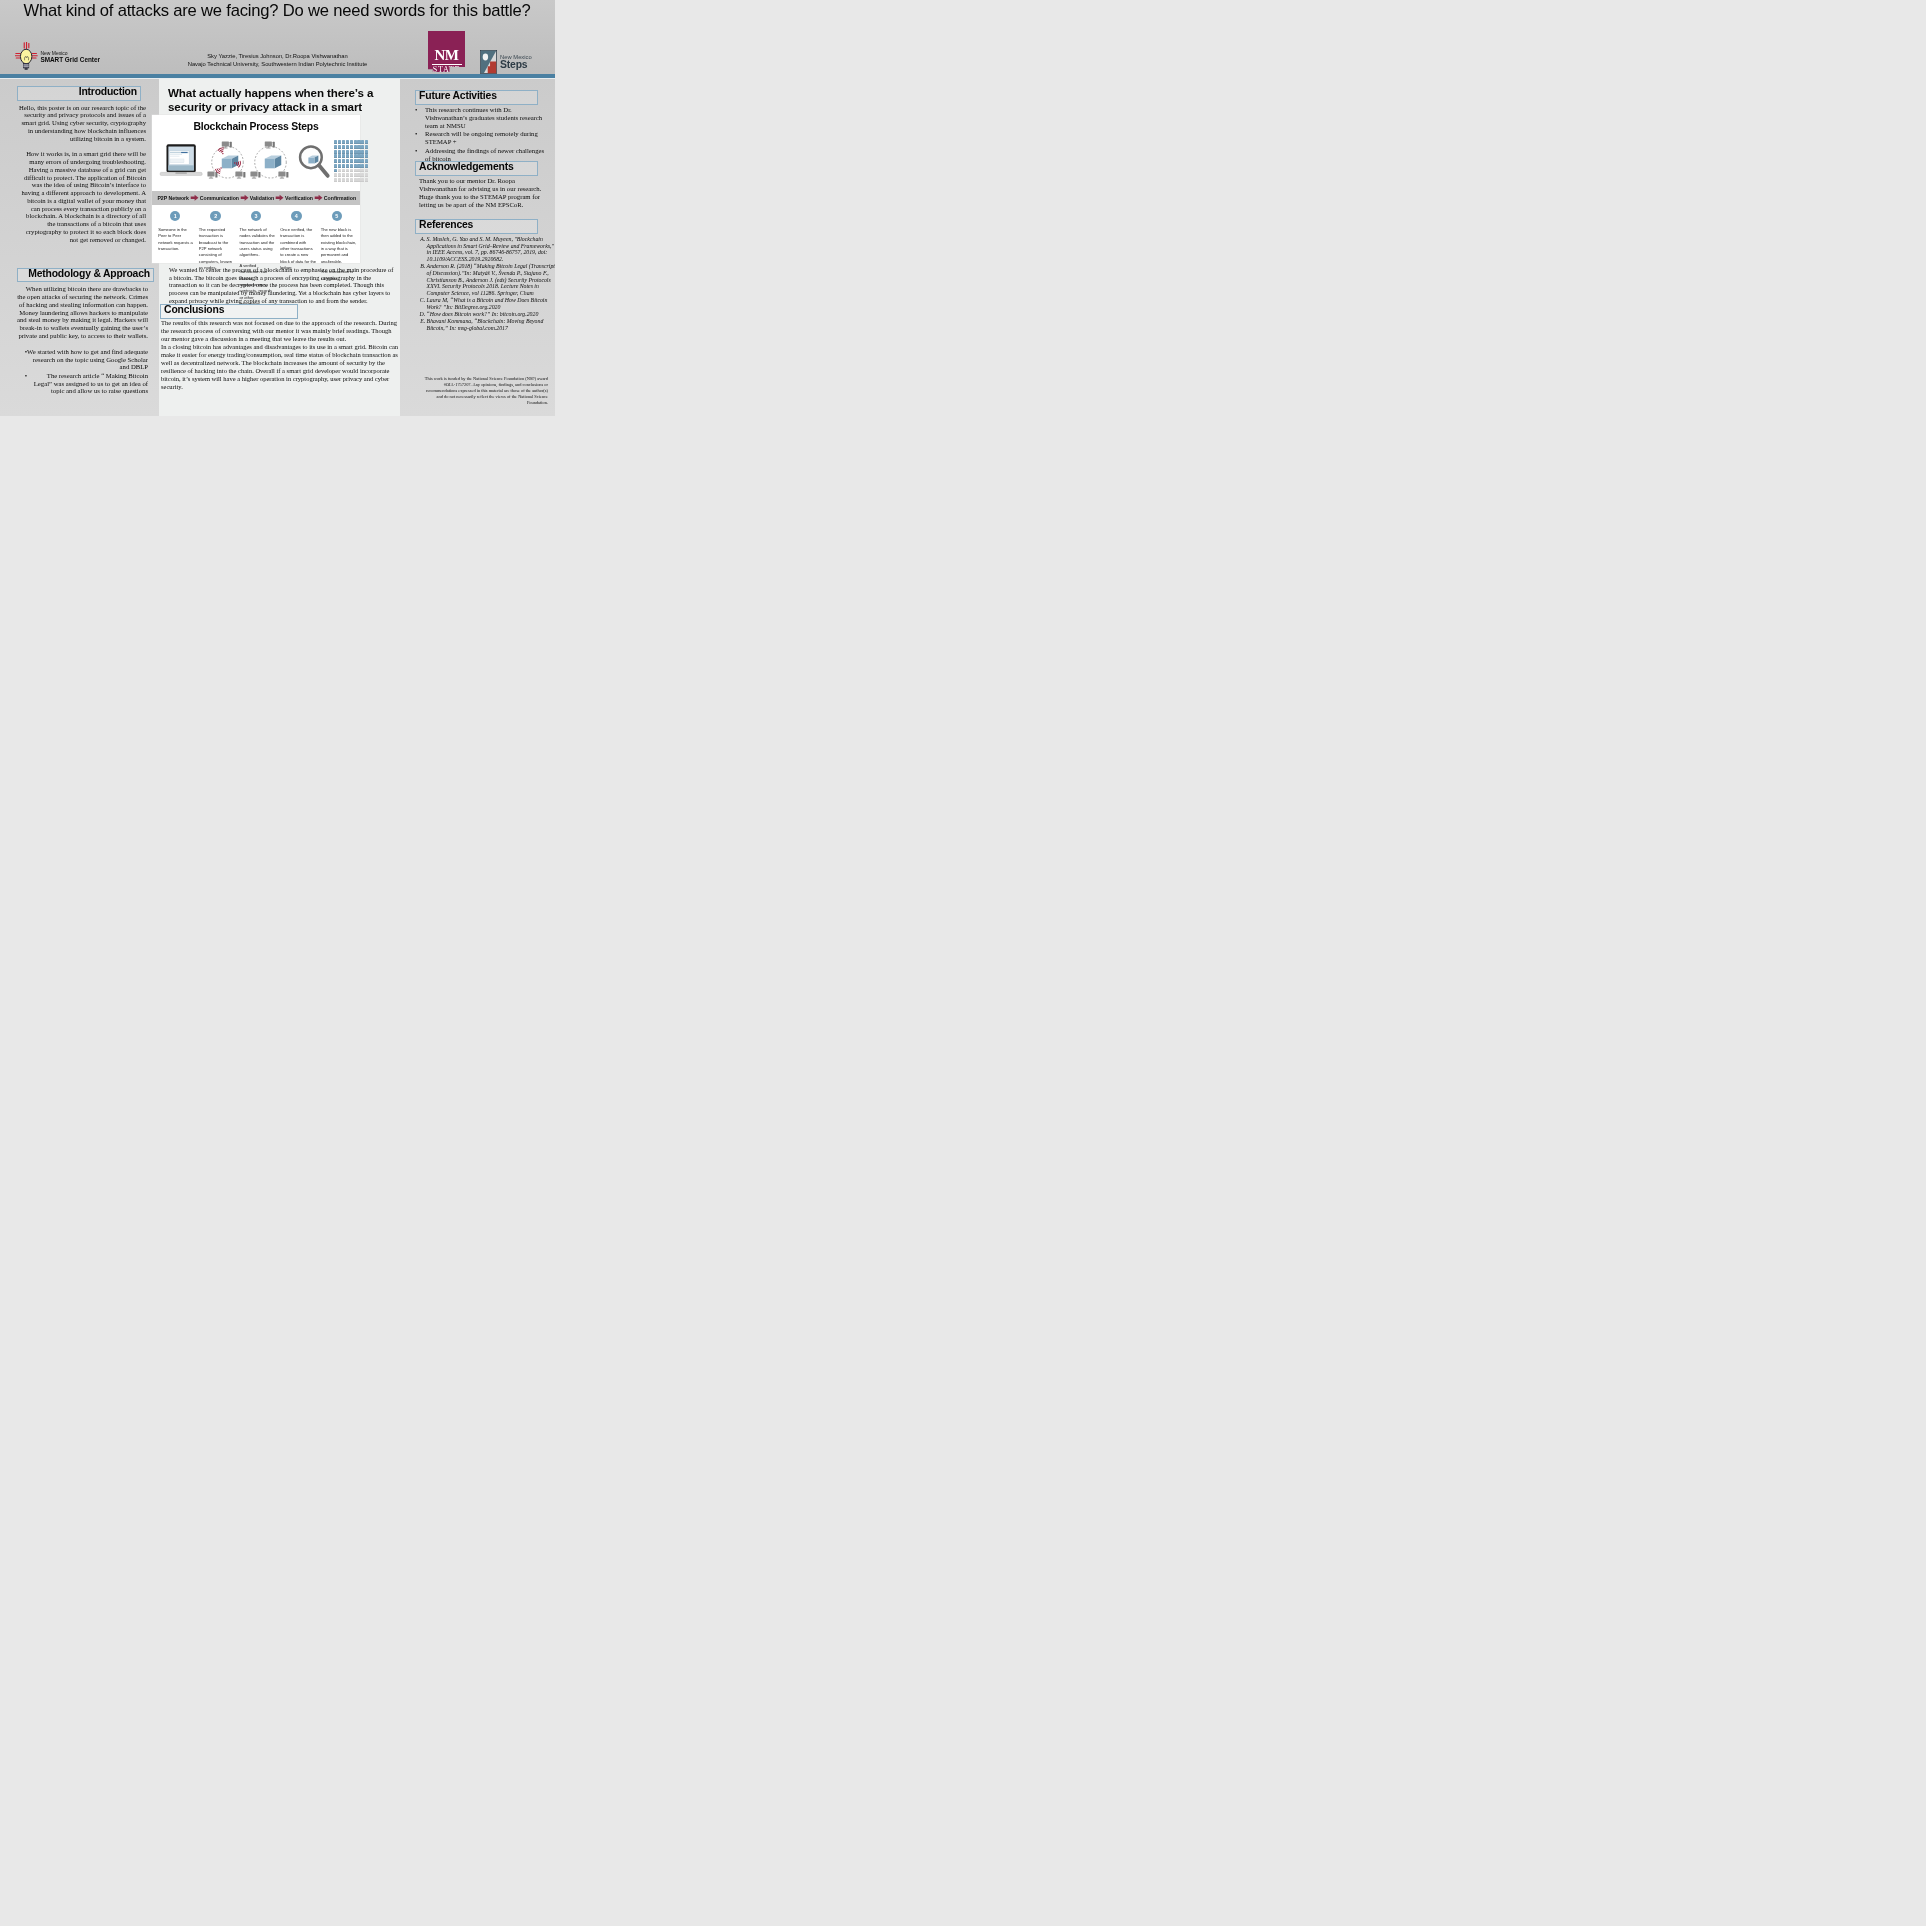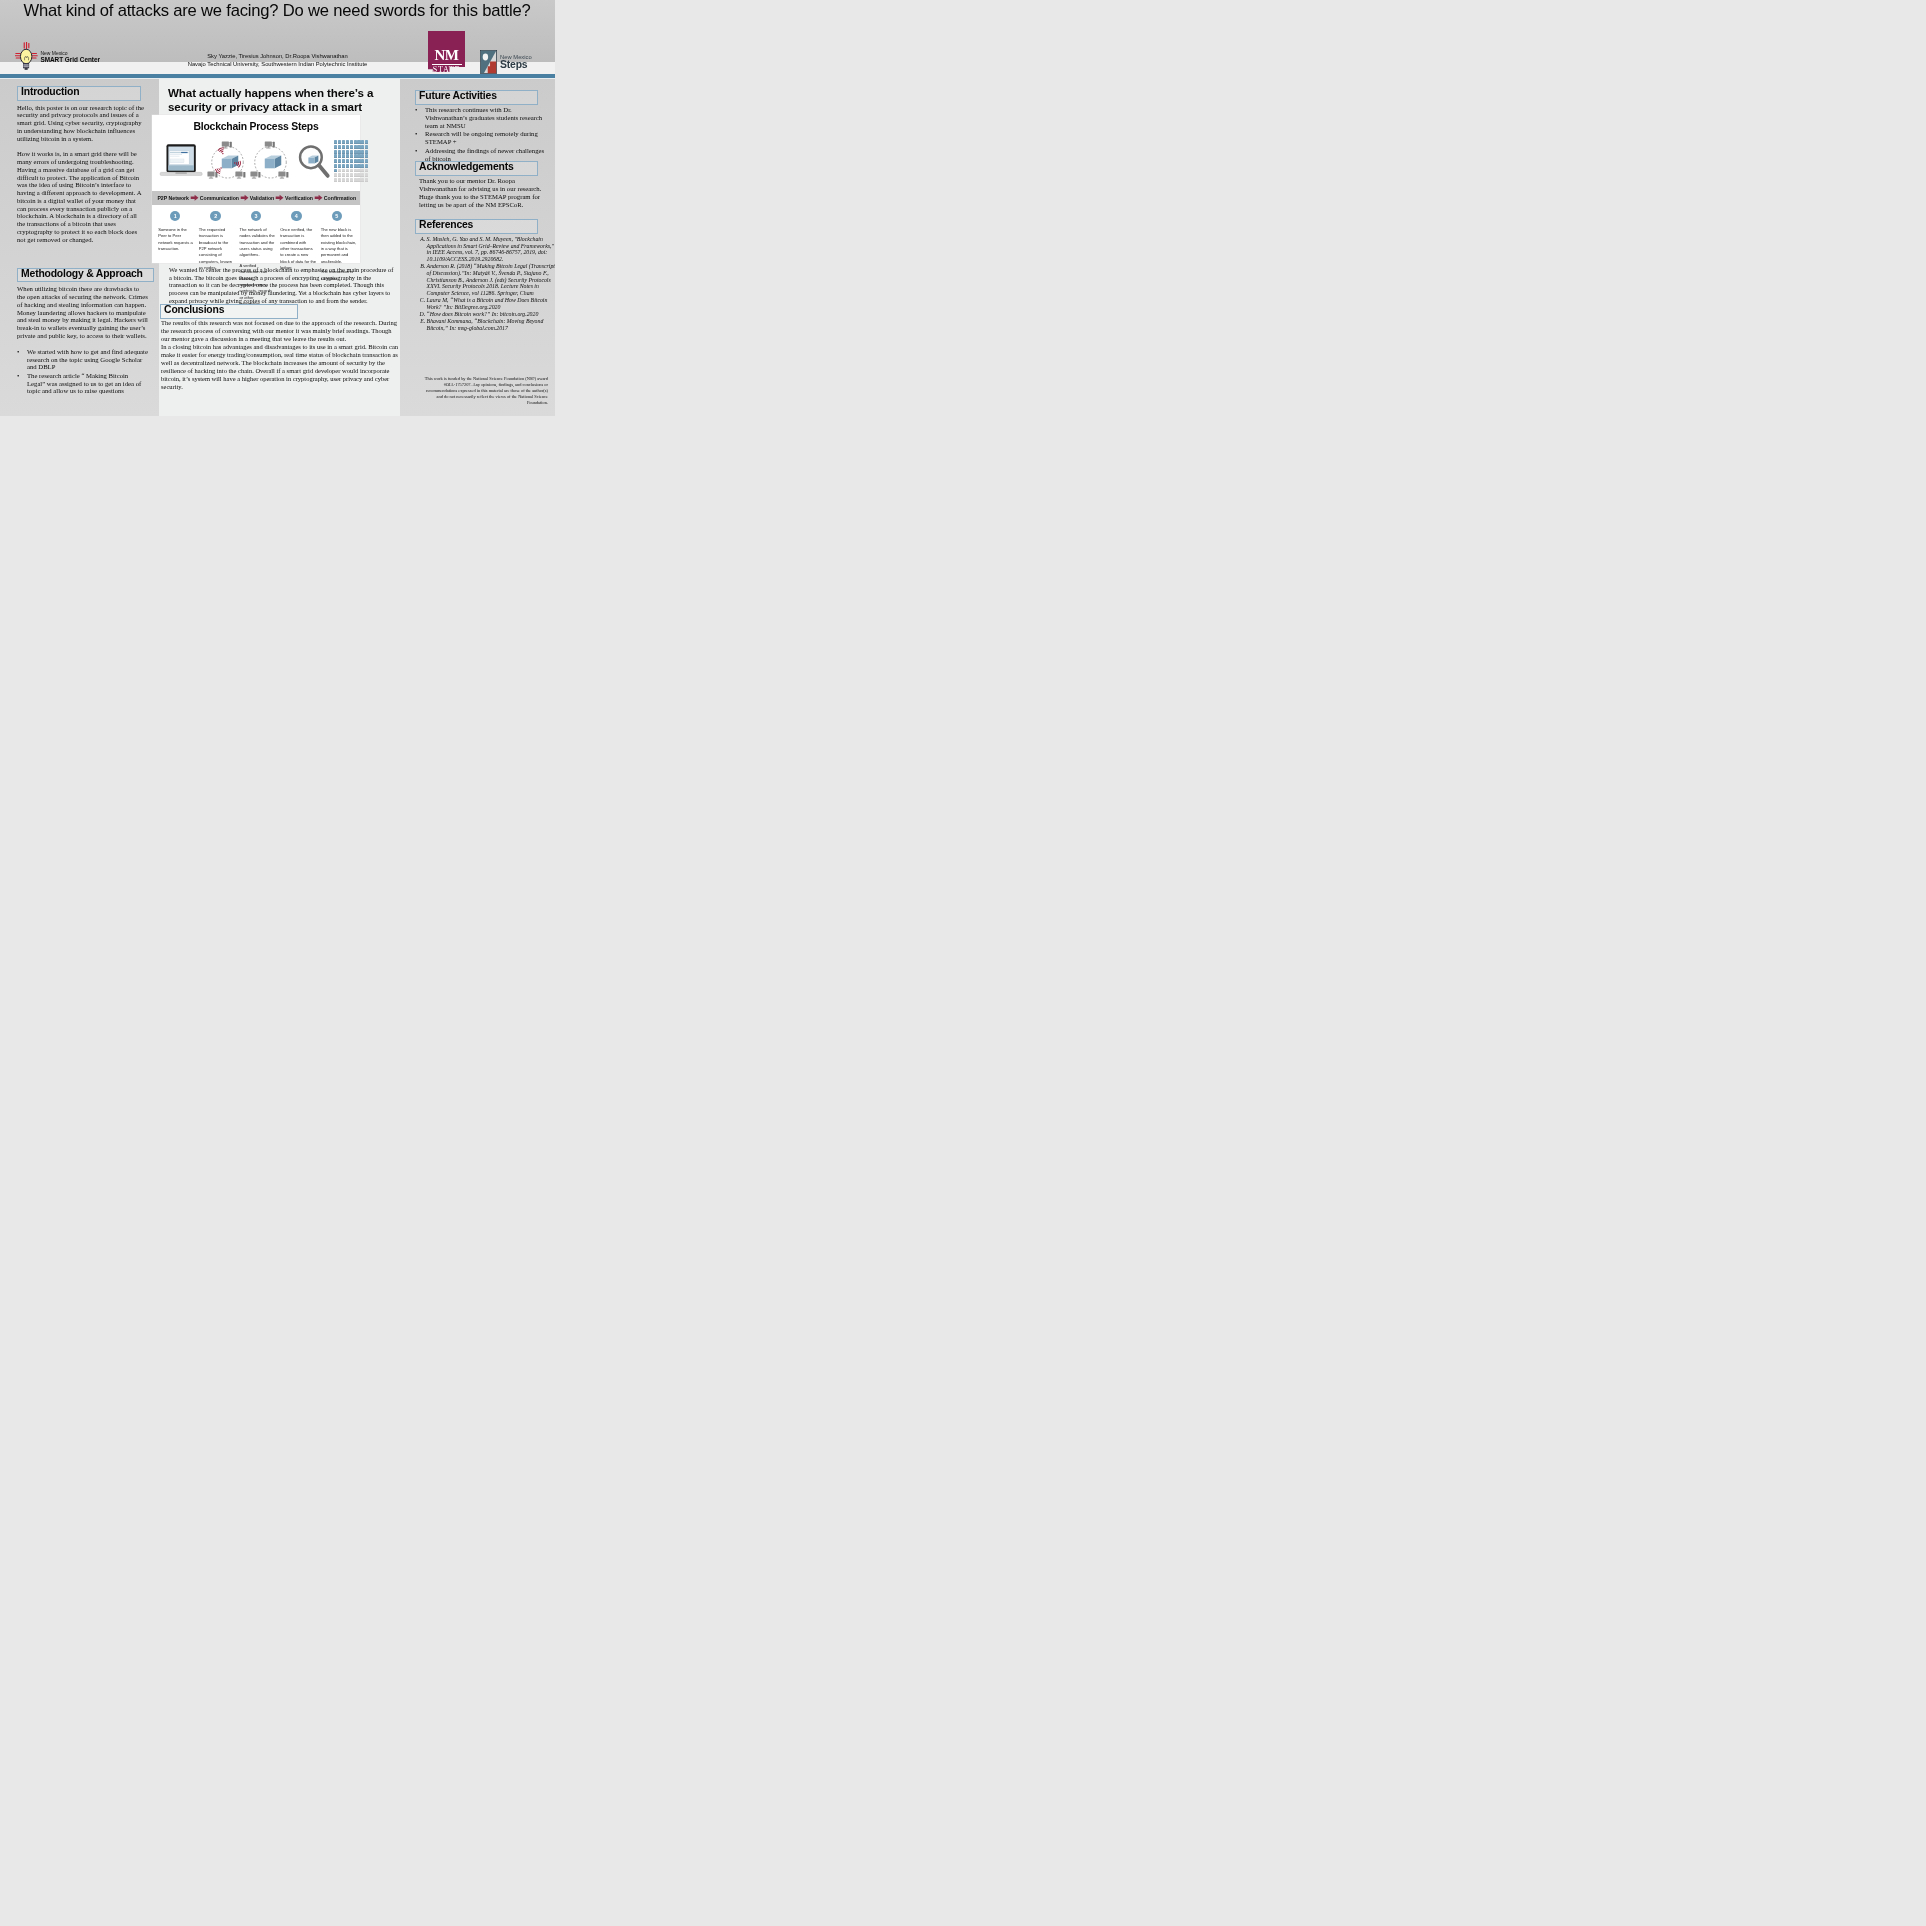--- a/index.html
+++ b/index.html
@@ -1,21 +1,21 @@
 <!DOCTYPE html>
 <html style="--blue-bar: #4a80a2; --heading-border: #8fb0c6; --circle-blue: #6d9cba; --arrow-maroon: #8e2d49; --block-blue: #7ba6c2; --wifi-red: #9c2742; --nmsu-maroon: #8a2155; --epscor-slate: #51707f; --epscor-red: #b23b31;font-size:6.2px"><head>
 <meta charset="utf-8">
 <style>
   html,body{margin:0;padding:0;background:#e8e8e8;}
   #poster{position:relative;width:555px;height:416px;overflow:hidden;background:#f0f1f0;
           font-family:"Liberation Serif","DejaVu Serif",serif;color:#0c0c0c;}
   .sans{font-family:"Liberation Sans","DejaVu Sans",sans-serif;}
 
   
-  #header{position:absolute;top:0;left:0;width:100%;height:62px;
+  #header{position:absolute;top:0;left:0;width:100%;height:74px;
           background:linear-gradient(180deg,#c9c9c9,#bdbdbd);}
   #main-title{position:absolute;top:0.8px;left:19px;width:516px;text-align:center;
               font-family:"Liberation Sans","DejaVu Sans",sans-serif;
               font-size:16.6px;line-height:1.18;font-weight:400;color:#080808;letter-spacing:-0.2px;}
   #authors-block{position:absolute;top:53px;left:154px;width:247px;text-align:center;
                  font-family:"Liberation Sans","DejaVu Sans",sans-serif;font-size:5.8px;line-height:1.3;color:#101010;}
   #blue-bar{position:absolute;top:74px;left:0;width:100%;height:4.2px;background:var(--blue-bar,#4a80a2);
             border-bottom:0.8px solid #e7ecef;}
 
   
@@ -49,21 +49,21 @@
          font-family:"Liberation Sans","DejaVu Sans",sans-serif;font-weight:700;font-size:10.4px;
          color:#070707;letter-spacing:-0.2px;line-height:1.05;}
 
   .bodytext{font-size:6.7px;line-height:1.16;}
   .bullets{margin:0;padding:0;list-style:none;}
   .bullets li{display:flex;margin:0 0 0.8px 0;}
   .bullets li .mark{width:10px;flex:none;}
   .bullets li .btext{flex:1;}
 
   
-  #col-left{position:absolute;left:0;top:79px;width:159px;bottom:0;padding:7px 11.6px 0 17px;box-sizing:border-box;}
+  #col-left{position:absolute;left:0;top:79px;width:159px;bottom:0;padding:7px 11.6px 0 17px;box-sizing:border-box;text-align:right;}
   #intro-h{width:124px;}
   #meth-h{width:137px;margin-top:24px;}
   #intro-p1{margin-top:2.7px;width:129px;}
   #intro-p2{margin-top:8px;width:129px;}
   #meth-p{margin-top:3.1px;width:131px;}
   #meth-bullets{margin-top:8px;width:131px;}
 
   
   #question{position:absolute;left:168px;top:86px;width:222px;
             font-family:"Liberation Sans","DejaVu Sans",sans-serif;

